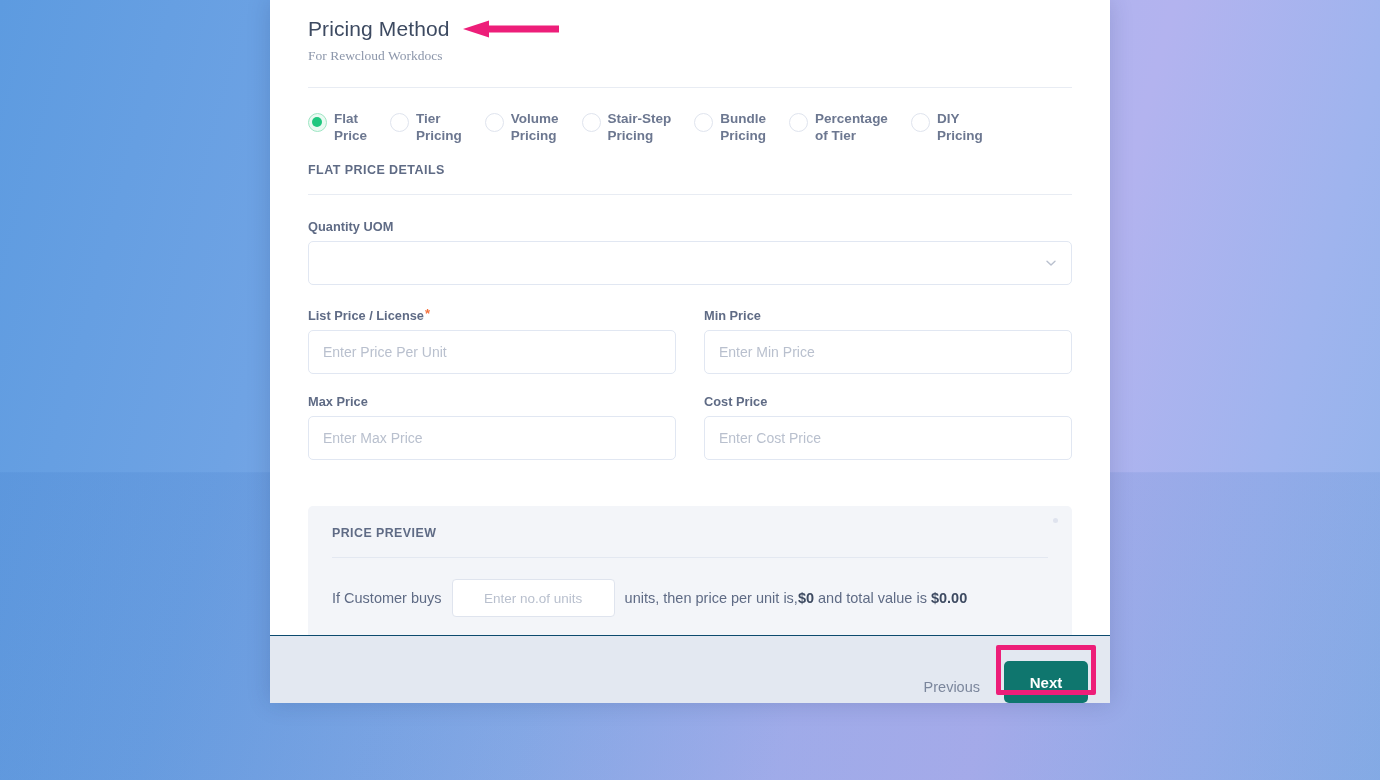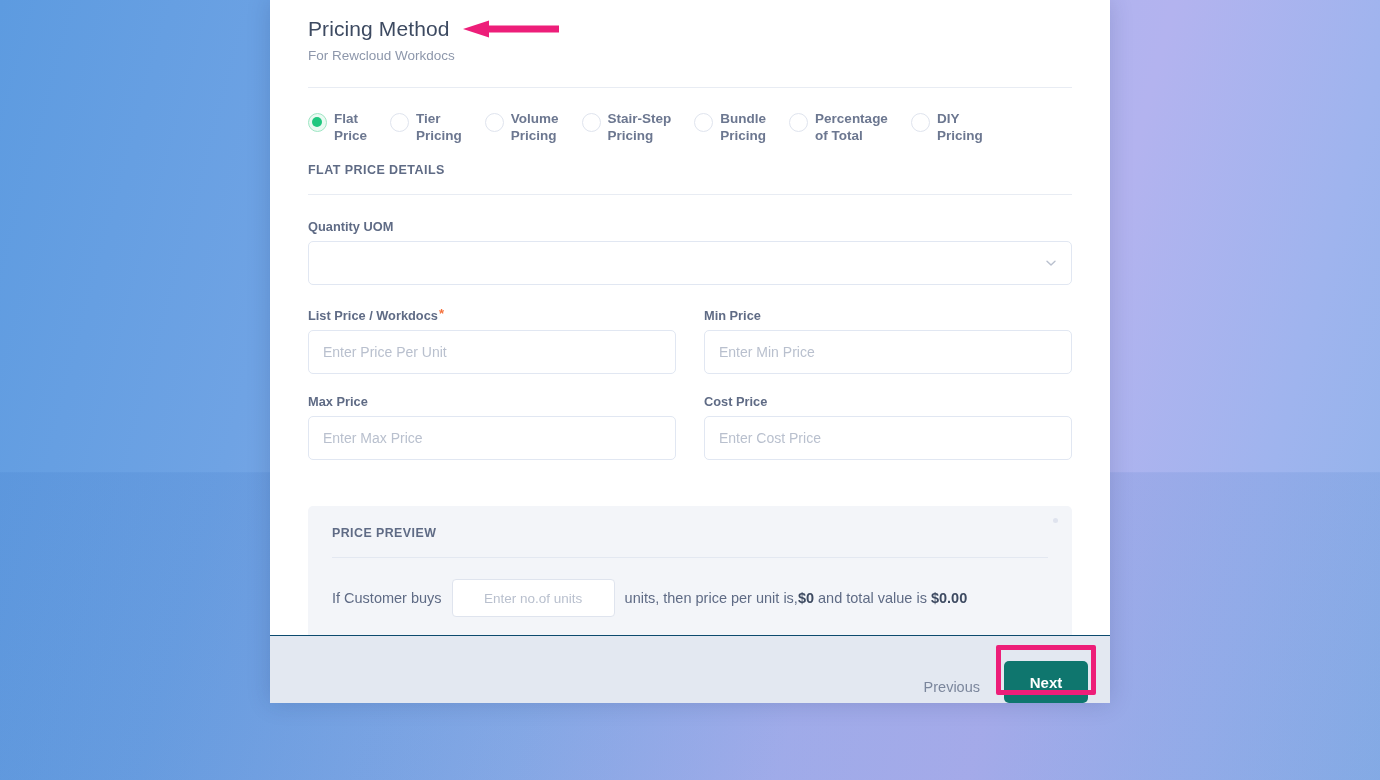--- a/index.html
+++ b/index.html
@@ -45,20 +45,21 @@
     color: #3d4a61;
     font-weight: 400;
     letter-spacing: .1px;
     line-height: 30px;
   }
   .modal-subtitle {
     font-size: 13.5px;
     color: #8d97ab;
     margin-top: 3px;
     line-height: 18px;
+    font-family: Liberation Serif, serif;
   }
   .header-rule {
     border: 0;
     border-top: 1px solid #e8ecf3;
     margin: 22px 0 0 0;
   }
 
   
   #title-arrow {
     position: absolute;
@@ -323,21 +324,21 @@
 
         <div class="radio-opt">
           <span class="radio-circle"></span>
           <span class="radio-label">Bundle
 Pricing</span>
         </div>
 
         <div class="radio-opt">
           <span class="radio-circle"></span>
           <span class="radio-label">Percentage
-of Total</span>
+of Tier</span>
         </div>
 
         <div class="radio-opt">
           <span class="radio-circle"></span>
           <span class="radio-label">DIY
 Pricing</span>
         </div>
 
       </div>
 
@@ -349,21 +350,21 @@
         <div class="select-wrap">
           <input class="fld" type="text" placeholder="" style="">
           <svg class="chev" viewBox="0 0 12 12">
             <path d="M2 4.3 L6 8.1 L10 4.3" fill="none" stroke="#b9c0ce" stroke-width="1.4" stroke-linecap="round" stroke-linejoin="round"></path>
           </svg>
         </div>
       </div>
 
       <div class="row-2 grid-block">
         <div class="col">
-          <label class="field-label"><span>List Price / Workdocs</span><span class="req-star">*</span></label>
+          <label class="field-label"><span>List Price / License</span><span class="req-star">*</span></label>
           <input class="fld" type="text" placeholder="Enter Price Per Unit" style="">
         </div>
         <div class="col">
           <label class="field-label">Min Price</label>
           <input class="fld" type="text" placeholder="Enter Min Price" style="">
         </div>
       </div>
 
       <div class="row-2 grid-block2">
         <div class="col">

